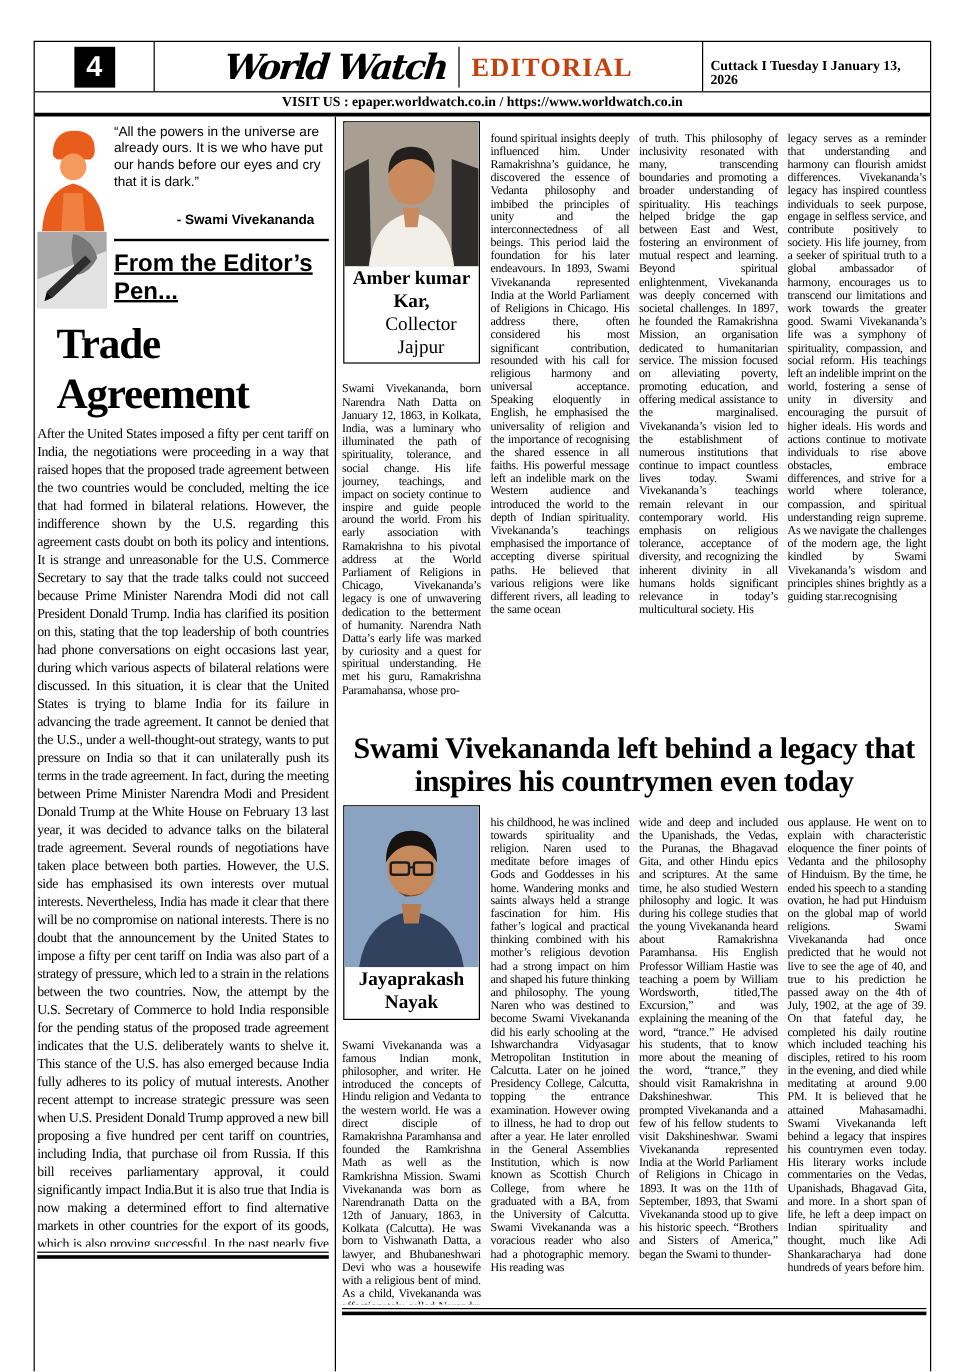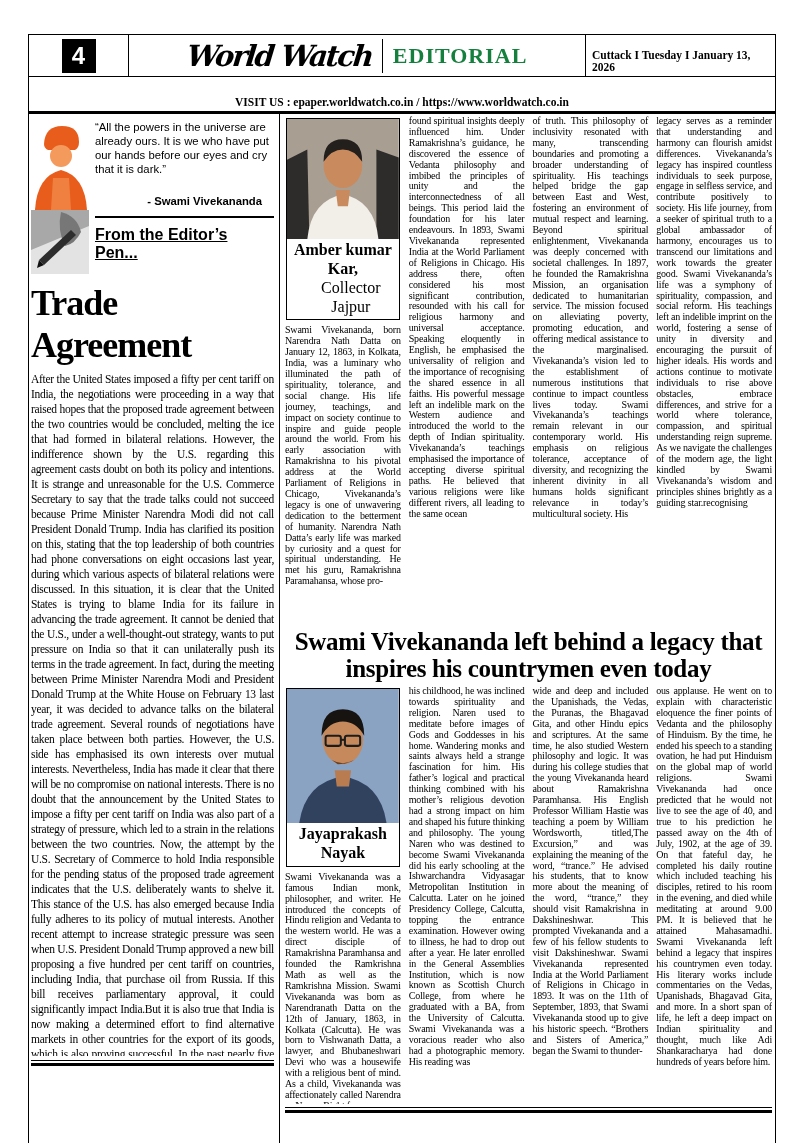--- a/index.html
+++ b/index.html
@@ -14,47 +14,47 @@
   .mh-cell-left { width:100px; border-right:1px solid #000; display:flex; align-items:center; justify-content:center; }
   .page-num { width:34px; height:34px; background:#000; color:#fff; font-family:"Liberation Sans",sans-serif;
               font-weight:bold; font-size:24px; display:flex; align-items:center; justify-content:center; }
   .mh-cell-center { flex:1; display:flex; align-items:center; justify-content:center; gap:10px; }
   .logo { font-family:"DejaVu Serif",serif; font-weight:bold; font-style:italic; font-size:29px;
           letter-spacing:-2px; transform:skewX(-6deg); display:inline-block; }
   .mh-div { width:1px; height:34px; background:#000; }
   .section-label { font-weight:bold; font-size:22px; letter-spacing:1px; }
   .mh-cell-right { width:190px; border-left:1px solid #000; display:flex; align-items:flex-end;
                    padding:0 4px 3px 6px; font-weight:bold; font-size:11.5px; }
-  .visit { text-align:center; font-weight:bold; font-size:11.5px; padding:2px 0 3px;margin-top:17px; }
+  .visit { text-align:center; font-weight:bold; font-size:11.5px; padding:2px 0 3px; }
 
   
   .content { display:flex; border-left:1px solid #000; border-right:1px solid #000; height:1048px; overflow:hidden; }
   .v-rule { width:1px; background:#000; }
 
   
   .left-col { width:250px; padding:4px 5px 0 2px; }
   .top-grid { display:grid; grid-template-columns:58px 1fr; grid-column-gap:6px; }
   .quote { font-family:"Liberation Sans","DejaVu Sans",sans-serif; font-size:11.3px; line-height:1.24; padding-top:2px; }
   .quote-author { font-weight:bold; text-align:right; padding-right:12px; margin-top:18px; }
   .kicker-box { border-top:2px solid #000; margin-top:6px; padding-top:8px; }
-  .kicker { font-family:"Liberation Sans","DejaVu Sans",sans-serif; font-weight:bold; font-size:16px;
+  .kicker { font-family:"Liberation Sans","DejaVu Sans",sans-serif; font-weight:bold; font-size:20px;
             text-decoration:underline; }
   .illu { display:block; width:58px; }
-  .ed-title { font-size:36px; font-weight:bold; letter-spacing:-1px; margin:8px 0 6px; }
+  .ed-title { font-size:36px; font-weight:bold; letter-spacing:-1px; margin:8px 16px 6px; }
   .ed-body { text-align:justify; font-size:11.5px; line-height:15.0px; letter-spacing:-0.3px; height:684px; overflow:hidden; }
   .rule-double { height:6px; border-top:1px solid #000; border-bottom:3px solid #000; margin-top:4px; }
 
   
   .right-col { flex:1; padding:2px 3px 0 5px; display:flex; flex-direction:column; }
   .a-title { text-align:center; font-weight:bold; font-size:25px; line-height:1.08; letter-spacing:-0.3px; padding:2px 6px 4px; }
   .a-body { display:flex; gap:8px; overflow:hidden; }
   .a1 { height:510px; }
   .a2 { height:418px; }
   .a-col { flex:1 1 0; min-width:0; display:flex; flex-direction:column; }
-  .a-col p { text-align:justify; font-size:10px; line-height:10.9px; letter-spacing:-0.2px; }
+  .a-col p { text-align:justify; font-size:10px; line-height:10.9px; letter-spacing:-0.2px;margin-top:12px; }
   .photo-box { border:1px solid #000; margin:2px 1px 5px 1px; background:#fff; }
   .photo-box svg { display:block; width:100%; }
   .photo-cap { text-align:center; font-size:16px; line-height:1.18; padding:2px 1px 3px; }
   .cap-name { font-weight:bold; display:block; }
   .cap-role { display:block;margin-left:16px; }
   .col-rule { height:5px; border-top:1px solid #000; border-bottom:2px solid #000; margin-top:4px; }
   .bottom-rule { height:6px; border-top:1px solid #000; border-bottom:3px solid #000; margin-top:3px; }
 </style>
 </head>
 <body>
@@ -62,21 +62,21 @@
 <div class="page">
 
   <header class="masthead">
     <div class="mh-row">
       <div class="mh-cell-left">
         <div class="page-num">4</div>
       </div>
       <div class="mh-cell-center">
         <span class="logo">World Watch</span>
         <span class="mh-div"></span>
-        <span class="section-label" style="color:#15803d">EDITORIAL</span>
+        <span class="section-label" style="color:#c2410c">EDITORIAL</span>
       </div>
       <div class="mh-cell-right">Cuttack I Tuesday I January 13, 2026</div>
     </div>
     <div class="visit">VISIT US : epaper.worldwatch.co.in / https://www.worldwatch.co.in</div>
   </header>
 
   <div class="content">
 
     <aside class="left-col">
       <div class="top-grid">

